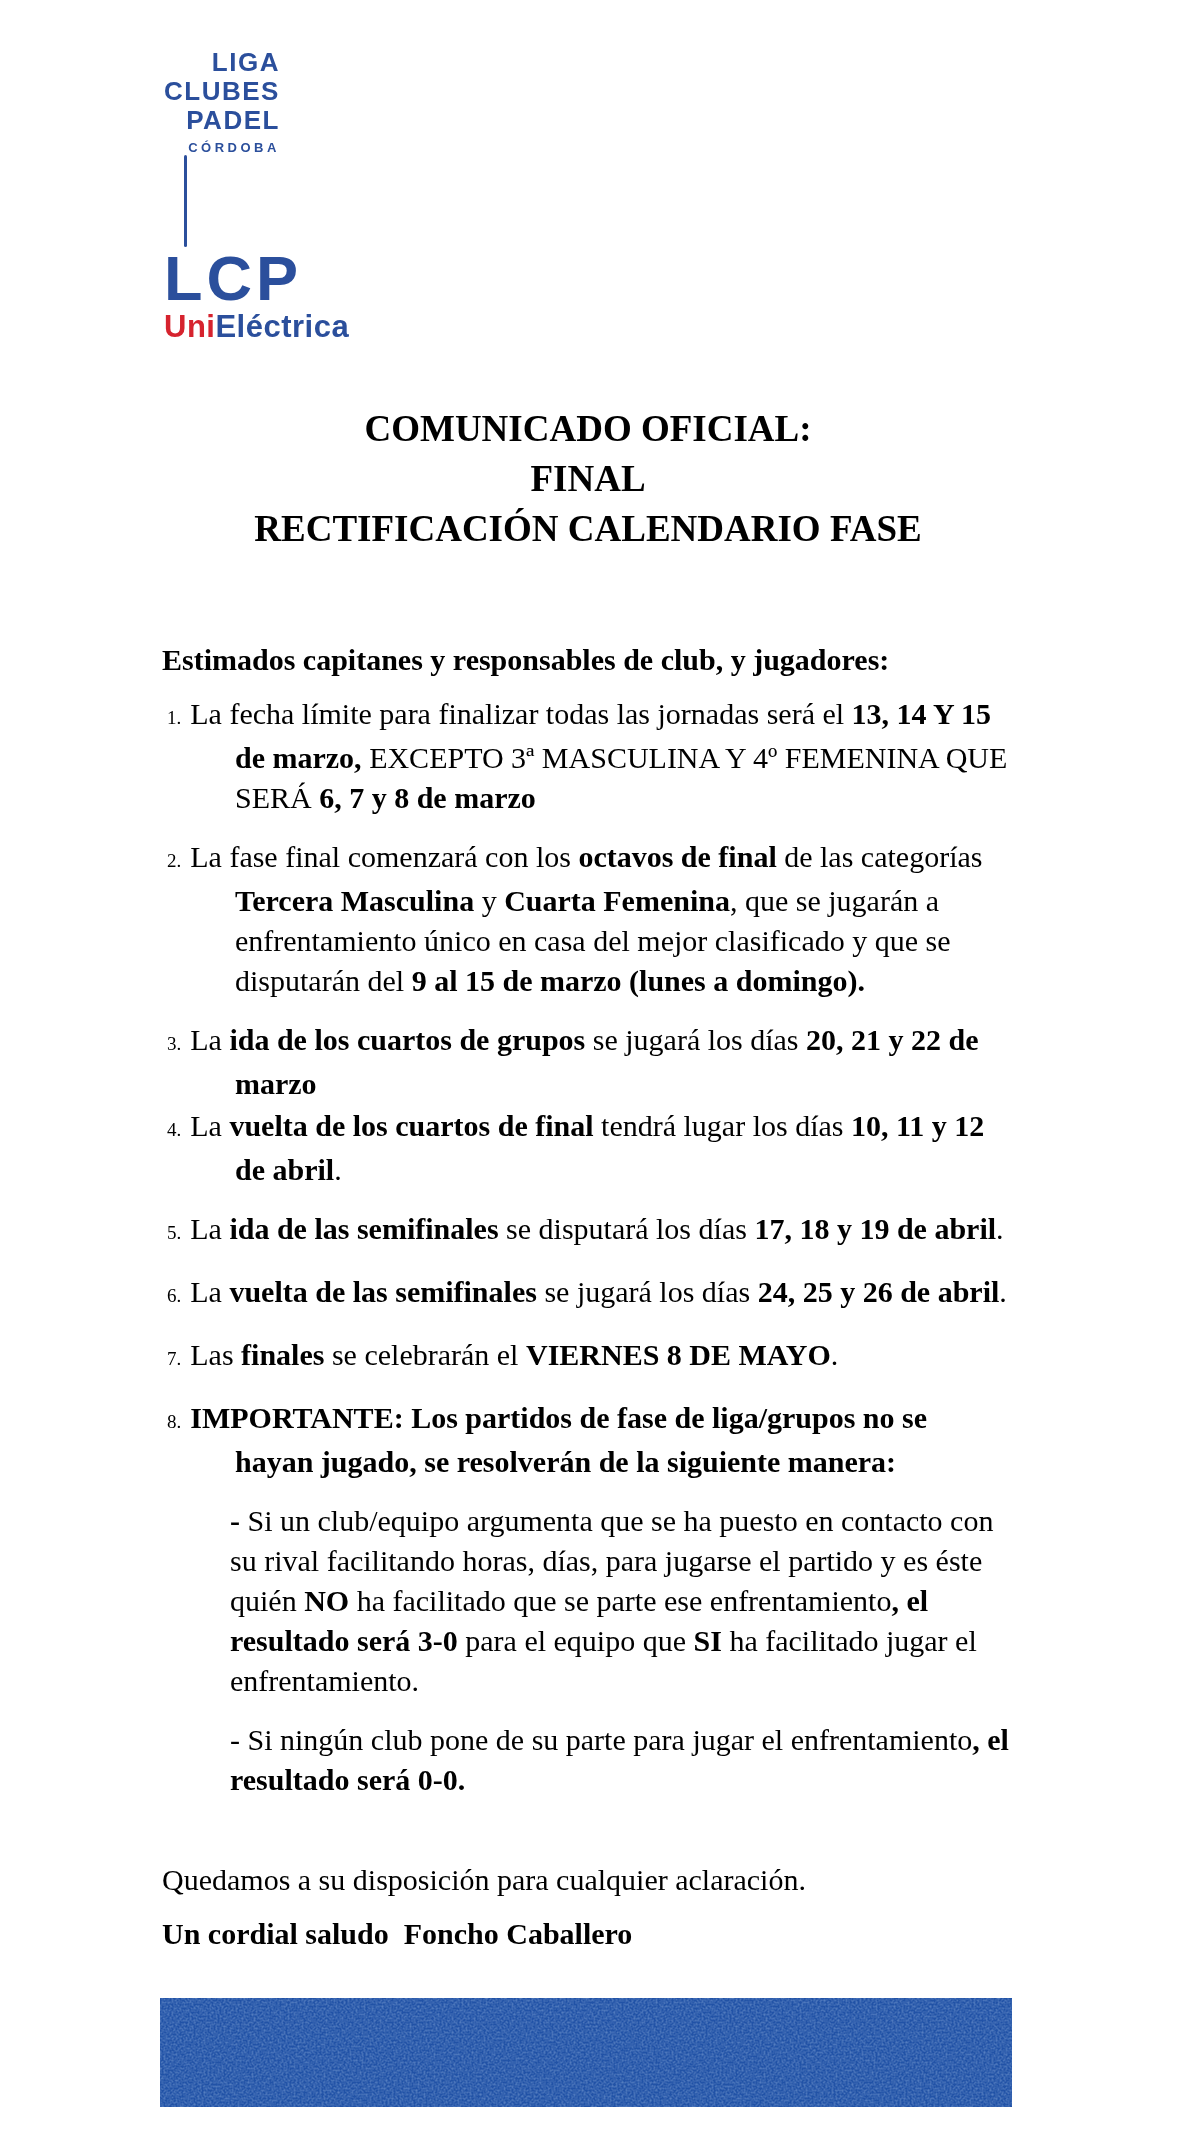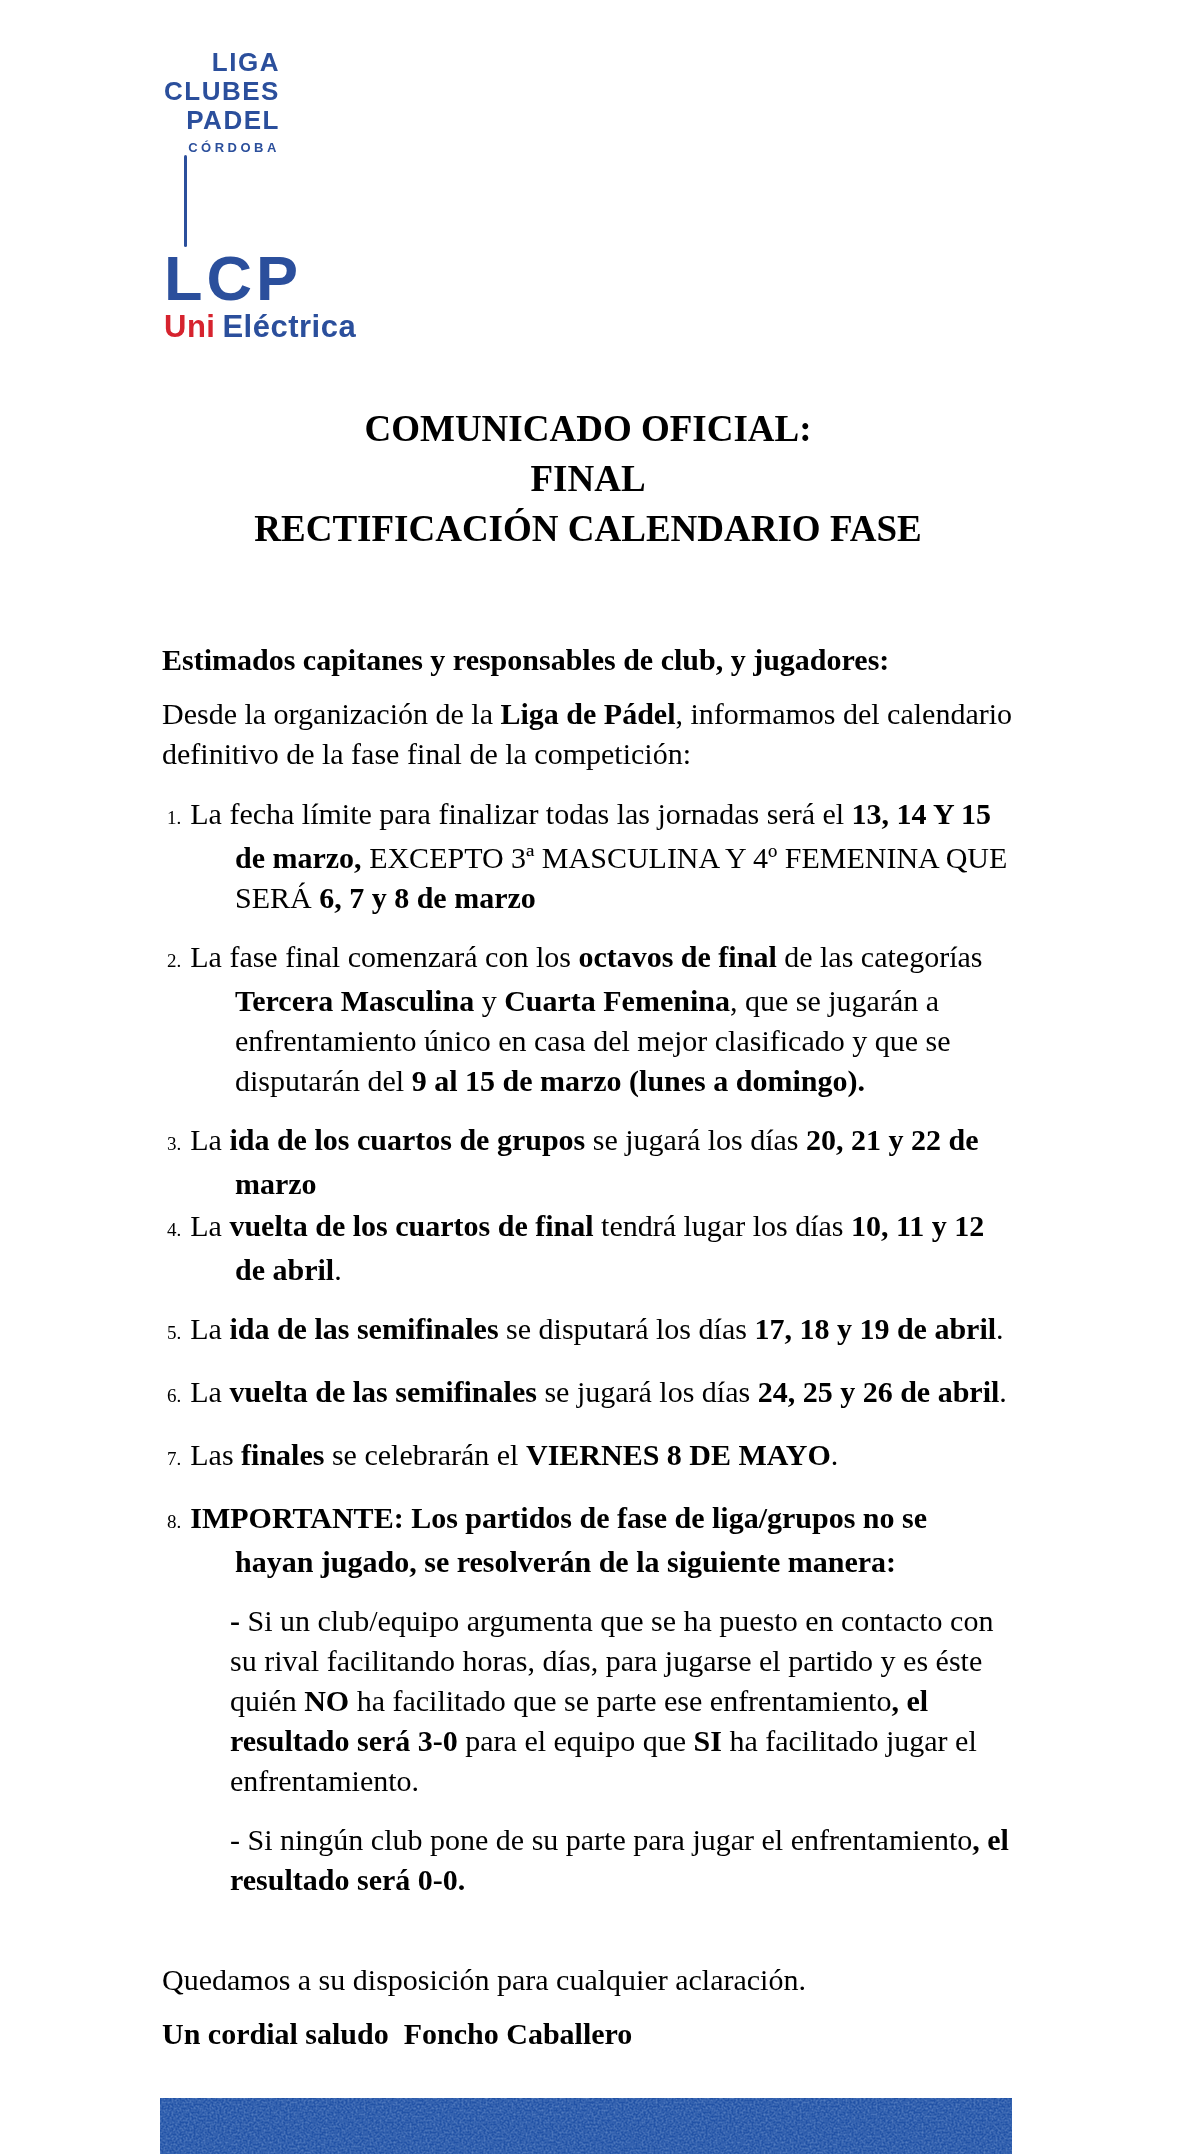--- a/index.html
+++ b/index.html
@@ -57,21 +57,21 @@
     line-height: 63px;
     letter-spacing: 4px;
     font-stretch: condensed;
   }
   .unielectrica {
     font-size: 31px;
     line-height: 31px;
     margin-top: 1px;
     letter-spacing: 0.5px;
   }
-  .unielectrica .electrica { margin-left: 7px; }
+  .unielectrica .electrica { margin-left: 0; }
 
   
   .doc-title {
     margin: 62px 0 0 0;
     text-align: center;
     font-size: 37px;
     line-height: 50px;
     font-weight: bold;
   }
   .doc-title .title-line { display: block; }
@@ -142,21 +142,20 @@
 
   <h1 class="doc-title">
     <span class="title-line">COMUNICADO OFICIAL:</span>
     <span class="title-line">FINAL</span>
     <span class="title-line">RECTIFICACIÓN CALENDARIO FASE</span>
   </h1>
 
   <div class="doc-body">
 
     <p class="salutation">Estimados capitanes y responsables de club, y jugadores:</p>
-    <p class="intro-paragraph"><span>Desde la organización de la </span><b>Liga de Pádel</b><span>, informamos del calendario definitivo de la fase final de la competición:</span></p>
 
     <div class="calendar-list">
       <div class="list-item">
         <span class="num">1.</span><span class="item-text"><span>La fecha límite para finalizar todas las jornadas será el </span><b>13, 14 Y 15 de marzo,</b><span> EXCEPTO 3ª MASCULINA Y 4º FEMENINA QUE SERÁ </span><b>6, 7 y 8 de marzo</b></span>
       </div>
       <div class="list-item">
         <span class="num">2.</span><span class="item-text"><span>La fase final comenzará con los </span><b>octavos de final</b><span> de las categorías </span><b>Tercera Masculina</b><span> y </span><b>Cuarta Femenina</b><span>, que se jugarán a enfrentamiento único en casa del mejor clasificado y que se disputarán del </span><b>9 al 15 de marzo (lunes a domingo).</b></span>
       </div>
       <div class="list-item tight">
         <span class="num">3.</span><span class="item-text"><span>La </span><b>ida de los cuartos de grupos</b><span> se jugará los días </span><b>20, 21 y 22 de marzo</b></span>

